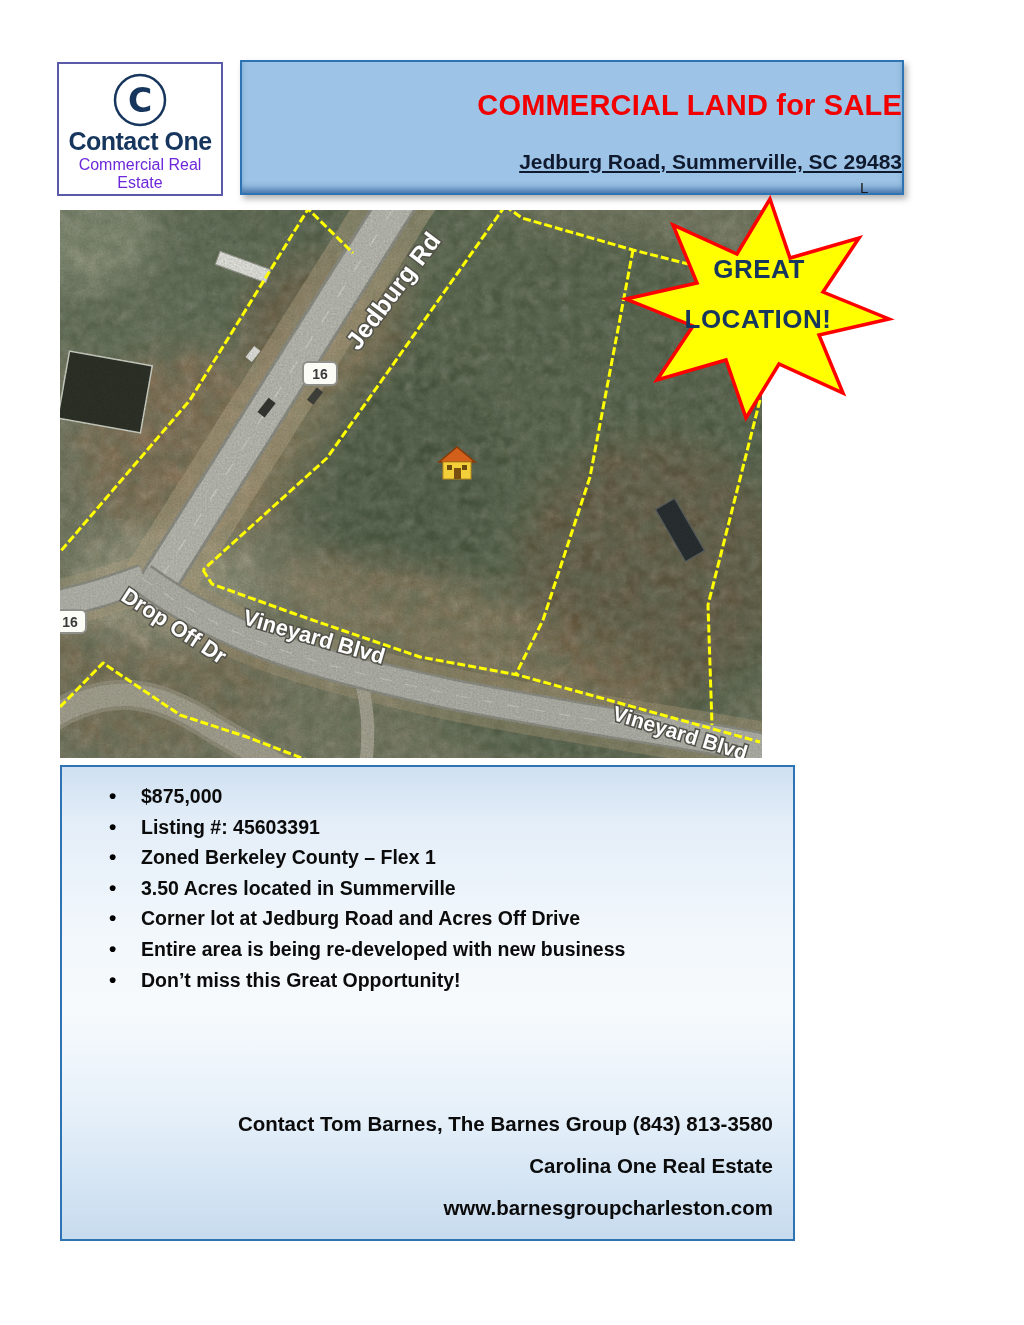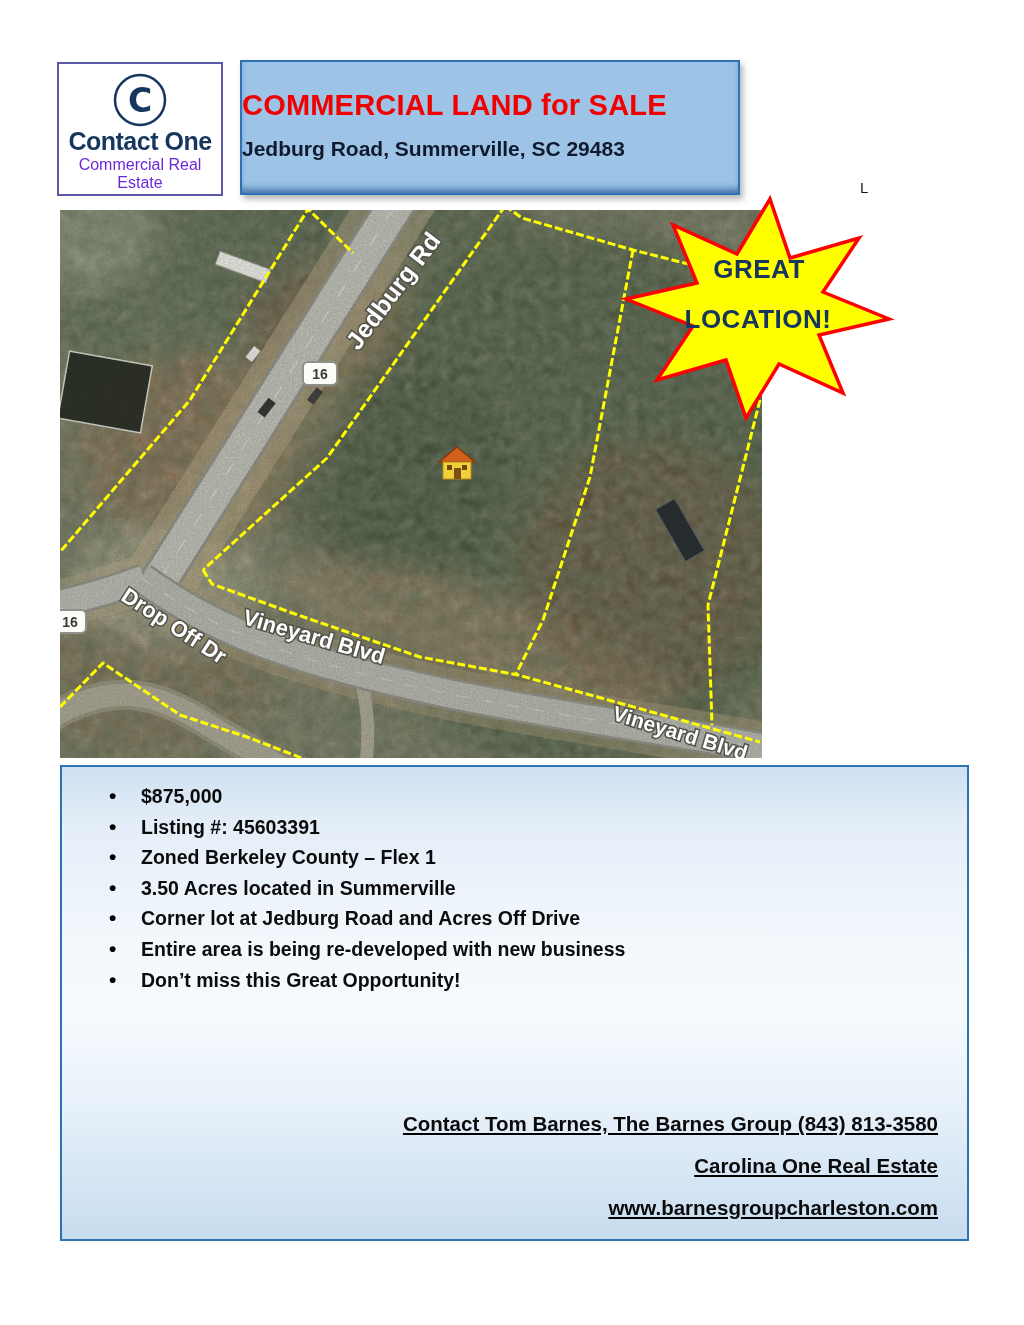--- a/index.html
+++ b/index.html
@@ -8,45 +8,45 @@
   .abs{position:absolute;}
 
   
   .logo-box{left:57px;top:62px;width:166px;height:134px;border:2px solid #5a5aa8;
             background:#fff;text-align:center;box-sizing:border-box;}
   .logo-mono{margin:8px auto 0;display:block;}
   .logo-brand{font-size:25px;font-weight:bold;color:#17365d;letter-spacing:-0.5px;line-height:26px;}
   .logo-tag{font-size:16px;color:#6d28d9;margin-top:2px;}
 
   
-  .header-box{left:240px;top:60px;width:500px;height:135px;background:#9dc3e6;
-              border:2px solid #2e74b5;box-sizing:border-box;text-align:left;
+  .header-box{left:240px;top:60px;width:664px;height:135px;background:#9dc3e6;
+              border:2px solid #2e74b5;box-sizing:border-box;text-align:right;
               box-shadow:inset 0 -7px 7px -3px rgba(23,74,133,.65), 3px 4px 6px rgba(90,90,90,.45);}
   .header-title{margin-top:27px;font-size:29px;font-weight:bold;color:#f20000;letter-spacing:0.2px;}
-  .header-sub{margin-top:15px;font-size:21px;font-weight:bold;color:#101a2e;}
+  .header-sub{margin-top:28px;font-size:21px;font-weight:bold;color:#101a2e;text-decoration:underline;}
   .stray-l{left:860px;top:179px;font-size:15px;color:#1a1a1a;}
 
   
   .map-box{left:60px;top:210px;width:702px;height:548px;overflow:hidden;background:#75755e;}
   .map-box svg{display:block;}
 
   
   .star-svg{left:618px;top:196px;width:280px;height:230px;overflow:visible;}
   .star-text{font-family:"Liberation Sans",sans-serif;font-weight:bold;font-size:26px;
              letter-spacing:0.5px;}
 
   
-  .info-box{left:60px;top:765px;width:909px;height:476px;border:2px solid #2e74b5;box-sizing:border-box;
+  .info-box{left:60px;top:765px;width:735px;height:476px;border:2px solid #2e74b5;box-sizing:border-box;
             background:linear-gradient(180deg,#cfe0f2 0%,#e4eef8 12%,#f3f8fc 38%,#f6fafd 52%,
                                        #e9f2fa 70%,#d5e5f4 88%,#c7dbee 100%);}
   .bullets{list-style:none;margin:14px 0 0 75px;padding:0;}
   .bullets li{position:relative;font-size:19.5px;font-weight:bold;color:#0b0b0b;
               line-height:30.6px;padding-left:4px;}
   .bullets li::before{content:"\2022";position:absolute;left:-28px;top:0;font-size:21px;color:#000;}
-  .contact{position:absolute;right:29px;top:336px;text-align:right;text-decoration:underline;}
+  .contact{position:absolute;right:20px;top:336px;text-align:right;}
   .contact div{font-size:20.5px;font-weight:bold;color:#0b0b0b;line-height:42px;}
 </style>
 </head>
 <body>
 
 <div class="page">
 
   <div class="abs logo-box">
     <svg class="logo-mono" width="56" height="56" viewBox="0 0 56 56">
       <circle cx="28" cy="28" r="25" fill="none" stroke="#17365d" stroke-width="2.5"></circle>

